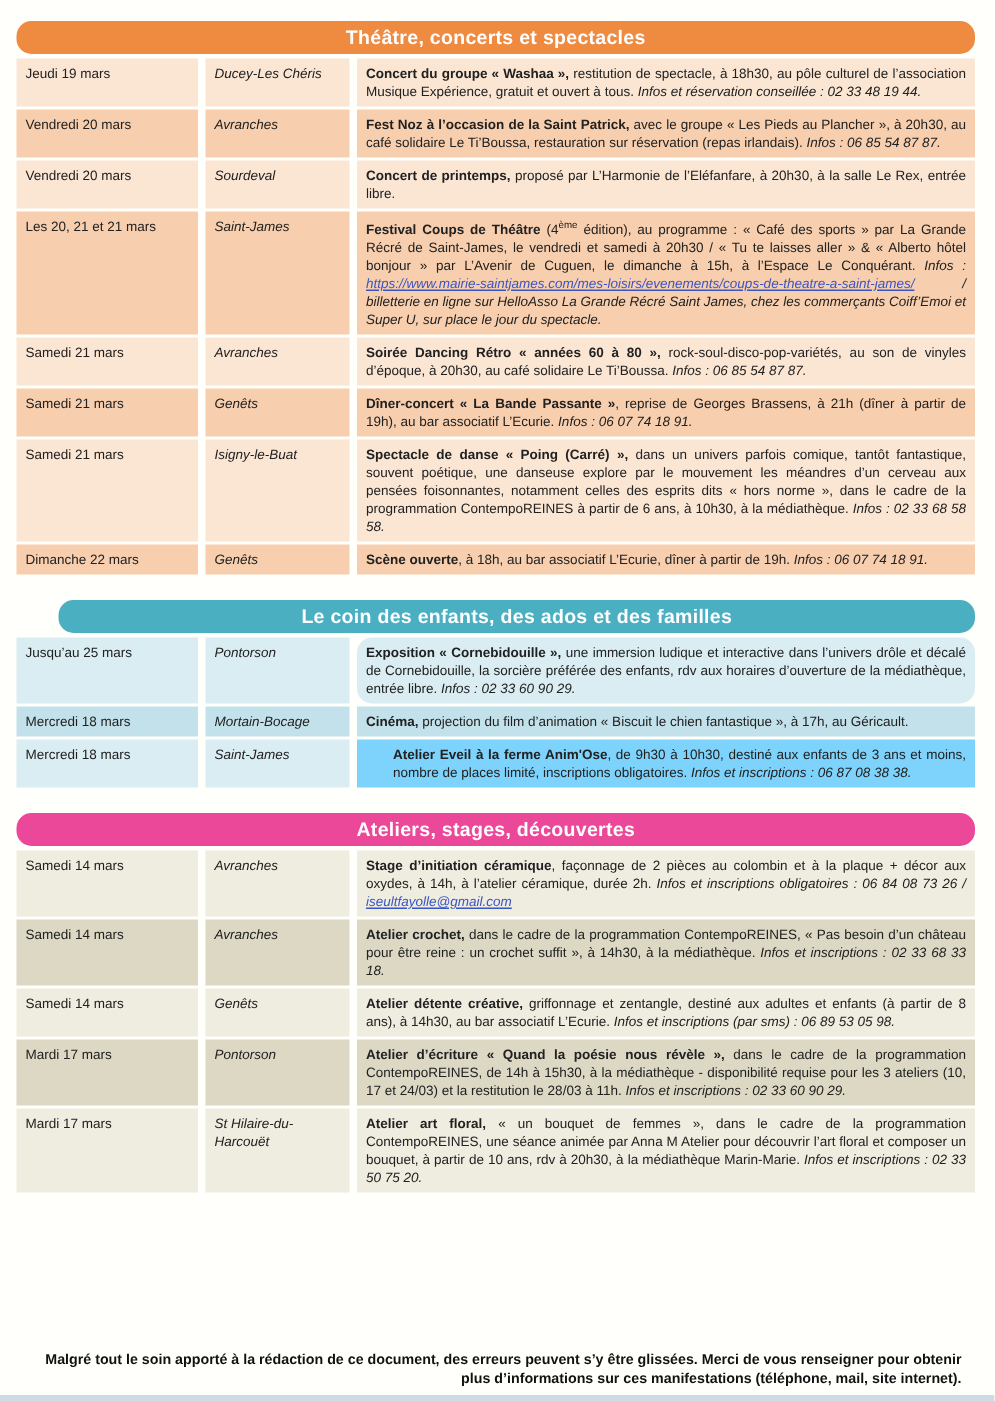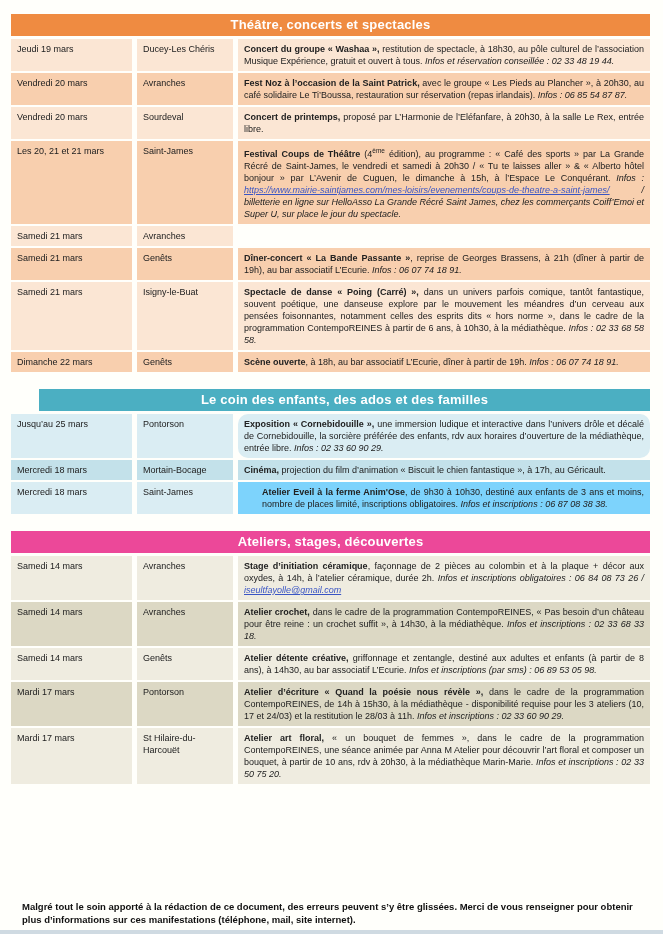--- a/index.html
+++ b/index.html
@@ -16,43 +16,44 @@
   .section { margin-bottom: 17px; }
   .section-header {
     height: 22px;
     line-height: 22px;
     text-align: center;
     color: #ffffff;
     font-weight: bold;
     font-size: 13px;
     margin-bottom: 3px;
     letter-spacing: 0.2px;
+    border-radius: 10px;
   }
   .row { display: flex; gap: 5px; margin-bottom: 2px; }
   .cell { padding: 4px 6px; font-size: 9px; line-height: 12px; box-sizing: border-box; }
   .cell.date { width: 121px; flex: none; }
-  .cell.loc  { width: 96px;  flex: none; }
+  .cell.loc  { width: 96px;  flex: none; font-style: italic; }
   .cell.desc { flex: 1; text-align: justify; }
   .seg-b { font-weight: bold; }
   .seg-i { font-style: italic; }
   .seg-n { }
   .seg-sup { vertical-align: super; font-size: 6.5px; }
   .seg-link {
     font-style: italic;
     color: var(--link-color, #3a55c4);
     text-decoration: underline;
   }
   .footer-note {
     position: absolute;
     bottom: 8px;
     left: 0;
     width: 100%;
     box-sizing: border-box;
     padding: 0 22px;
-    text-align: left;
+    text-align: right;
     font-weight: bold;
     font-size: 9.5px;
     line-height: 13px;
     color: #111111;
   }
   .bottom-strip {
     position: absolute;
     bottom: 0;
     left: 0;
     width: 100%;
@@ -83,20 +84,21 @@
           <div class="cell desc" style="background: rgb(251, 230, 212);"><span class="seg-b">Concert de printemps,</span><span class="seg-n"> proposé par L’Harmonie de l’Eléfanfare, à 20h30, à la salle Le Rex, entrée libre.</span></div>
         </div>
         <div class="row">
           <div class="cell date" style="background: rgb(248, 207, 174);">Les 20, 21 et 21 mars</div>
           <div class="cell loc" style="background: rgb(248, 207, 174);">Saint-James</div>
           <div class="cell desc" style="background: rgb(248, 207, 174);"><span class="seg-b">Festival Coups de Théâtre</span><span class="seg-n"> (4</span><span class="seg-sup">ème</span><span class="seg-n"> édition), au programme : « Café des sports » par La Grande Récré de Saint-James, le vendredi et samedi à 20h30 / « Tu te laisses aller » &amp; « Alberto hôtel bonjour » par L’Avenir de Cuguen, le dimanche à 15h, à l’Espace Le Conquérant.  </span><span class="seg-i">Infos : </span><a href="#" class="seg-link">https://www.mairie-saintjames.com/mes-loisirs/evenements/coups-de-theatre-a-saint-james/</a><span class="seg-i"> / billetterie en ligne sur HelloAsso La Grande Récré Saint James, chez les commerçants Coiff’Emoi et Super U, sur place le jour du spectacle.</span></div>
         </div>
         <div class="row">
           <div class="cell date" style="background: rgb(251, 230, 212);">Samedi 21 mars</div>
           <div class="cell loc" style="background: rgb(251, 230, 212);">Avranches</div>
+          <div class="cell desc" style="background: rgb(251, 230, 212);"><span class="seg-b">Soirée Dancing Rétro « années 60 à 80 »,</span><span class="seg-n"> rock-soul-disco-pop-variétés, au son de vinyles d’époque, à 20h30, au café solidaire Le Ti’Boussa. </span><span class="seg-i">Infos : 06 85 54 87 87.</span></div>
         </div>
         <div class="row">
           <div class="cell date" style="background: rgb(248, 207, 174);">Samedi 21 mars</div>
           <div class="cell loc" style="background: rgb(248, 207, 174);">Genêts</div>
           <div class="cell desc" style="background: rgb(248, 207, 174);"><span class="seg-b">Dîner-concert « La Bande Passante »</span><span class="seg-n">, reprise de Georges Brassens, à 21h (dîner à partir de 19h), au bar associatif L’Ecurie. </span><span class="seg-i">Infos : 06 07 74 18 91.</span></div>
         </div>
         <div class="row">
           <div class="cell date" style="background: rgb(251, 230, 212);">Samedi 21 mars</div>
           <div class="cell loc" style="background: rgb(251, 230, 212);">Isigny-le-Buat</div>
           <div class="cell desc" style="background: rgb(251, 230, 212);"><span class="seg-b">Spectacle de danse « Poing (Carré) »,</span><span class="seg-n"> dans un univers parfois comique, tantôt fantastique, souvent poétique, une danseuse explore par le mouvement les méandres d’un cerveau aux pensées foisonnantes, notamment celles des esprits dits « hors norme », dans le cadre de la programmation ContempoREINES à partir de 6 ans, à 10h30, à la médiathèque. </span><span class="seg-i">Infos : 02 33 68 58 58.</span></div>

